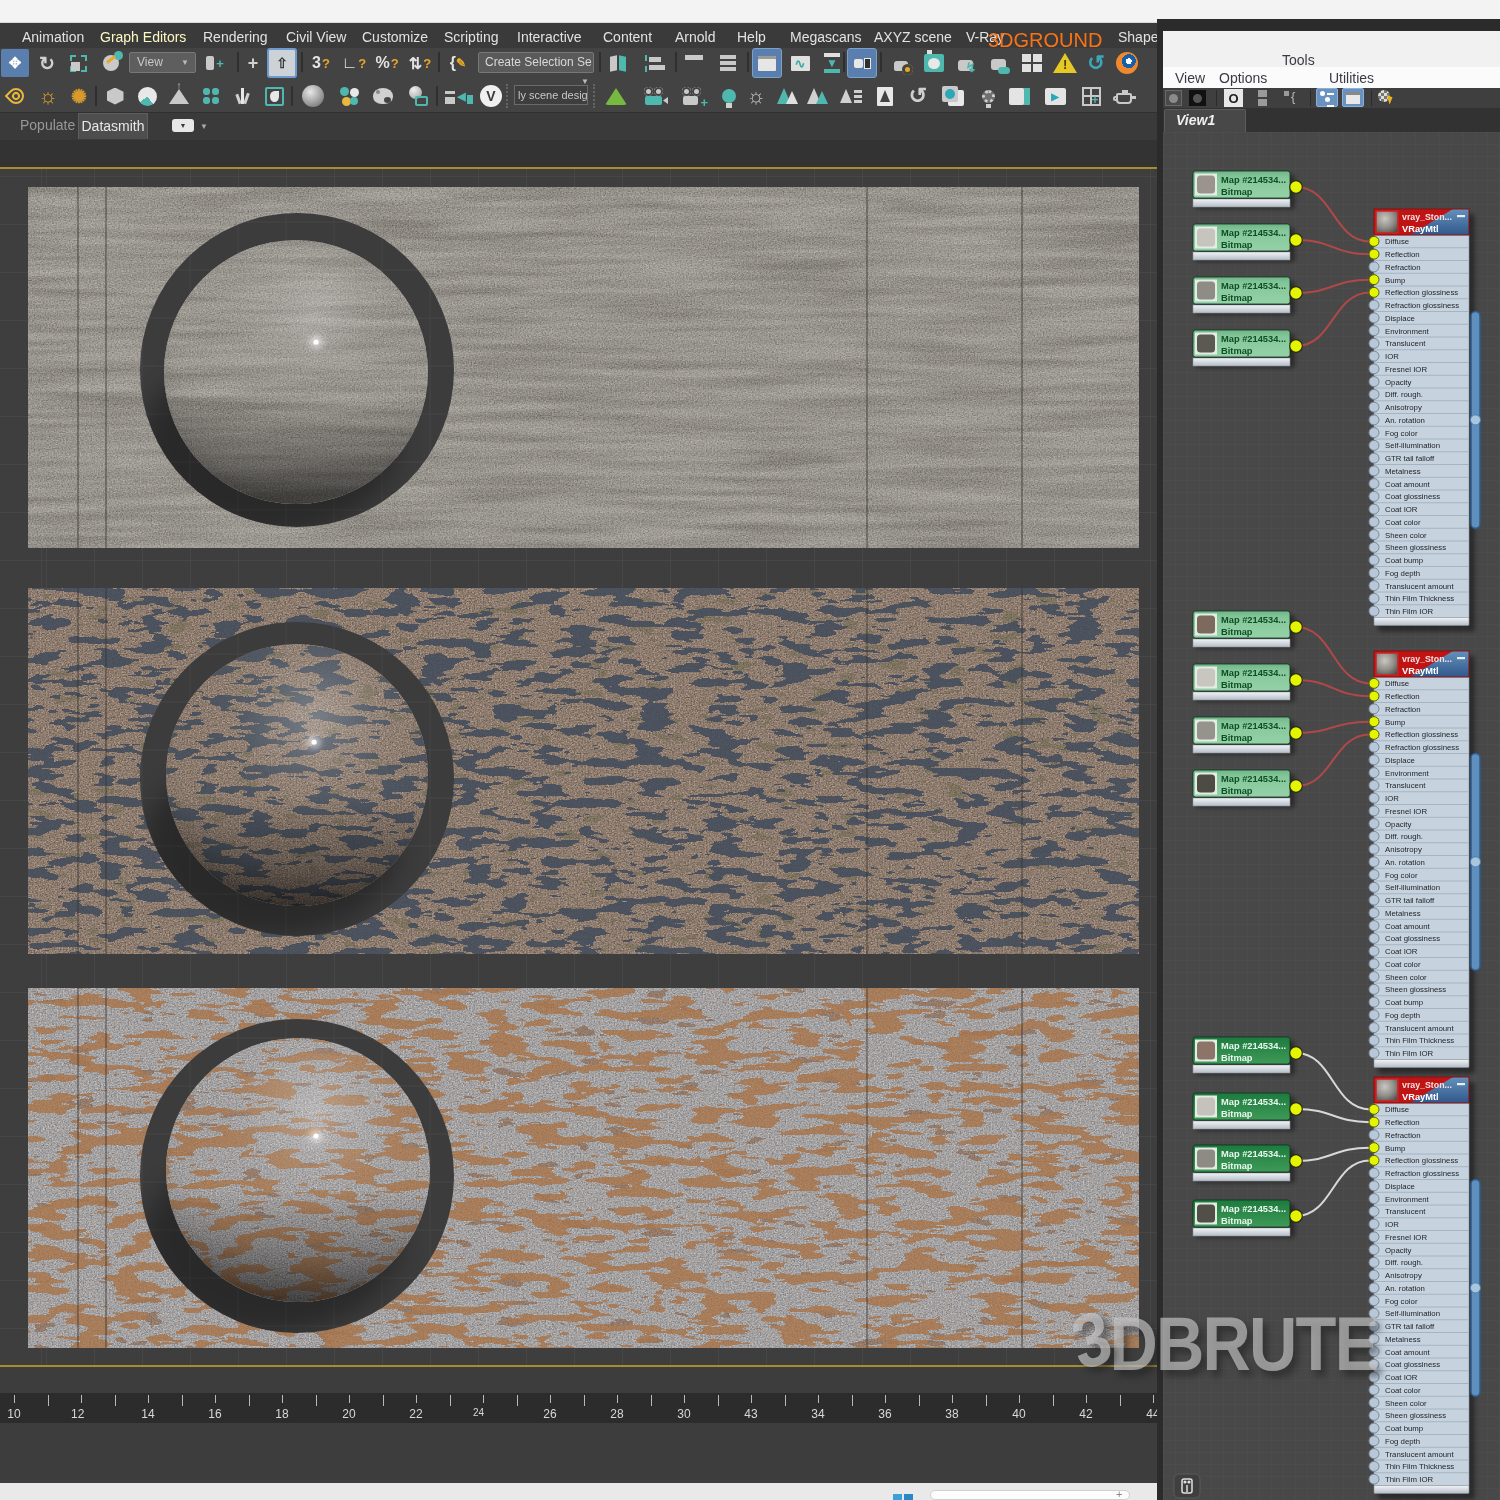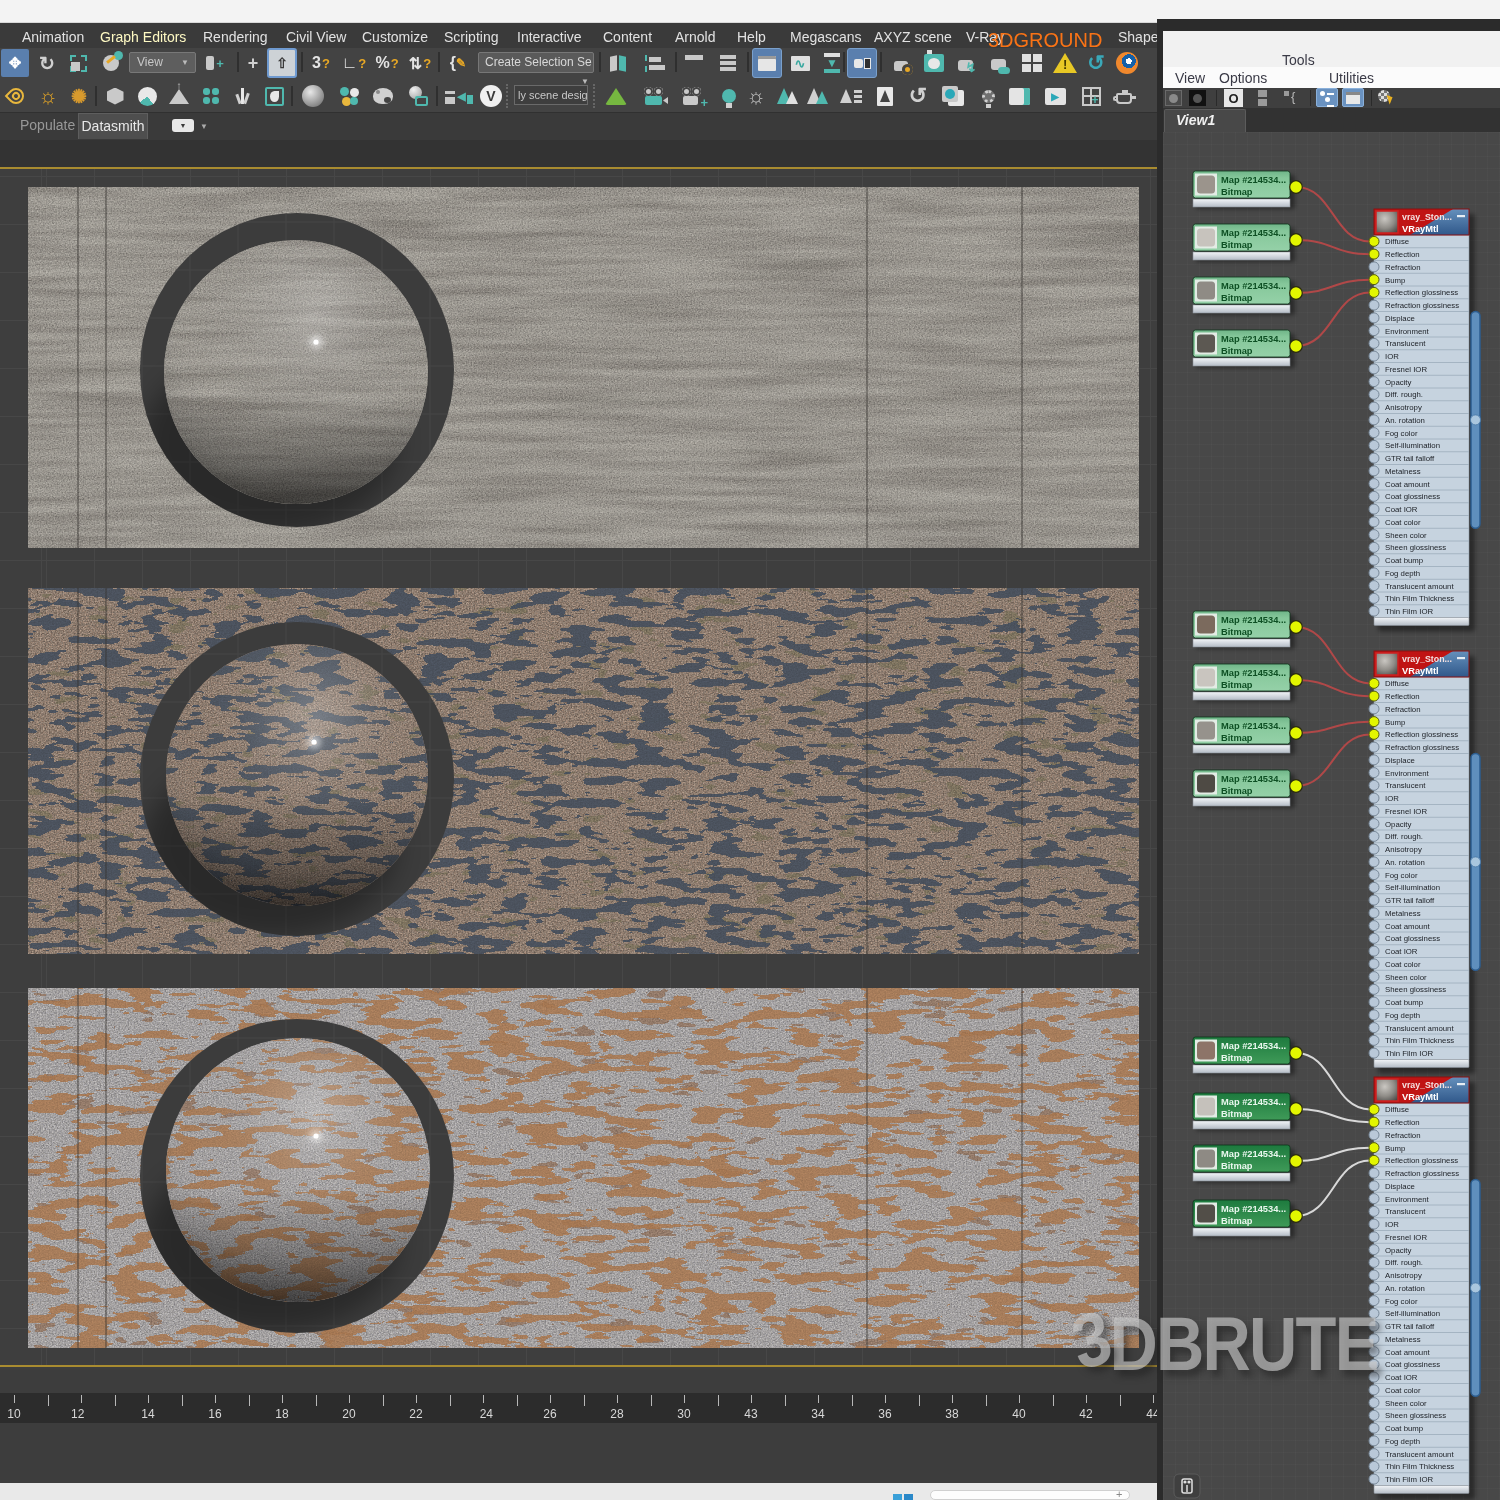--- a/index.html
+++ b/index.html
@@ -657,21 +657,21 @@
     <div class="abs" style="left:1119.5px;top:2px;width:1px;height:11px;background:#b8b8b8"></div>
     <div class="abs" style="left:1153.0px;top:2px;width:1px;height:8px;background:#b8b8b8"></div>
   </div>
 <div class="abs" style="left:4px;top:1407px;width:20px;text-align:center;color:#d8d8d8;font-size:12px">10</div>
 <div class="abs" style="left:71px;top:1407px;width:20px;color:#d8d8d8;font-size:12px">12</div>
 <div class="abs" style="left:138px;top:1407px;width:20px;text-align:center;color:#d8d8d8;font-size:12px">14</div>
 <div class="abs" style="left:205px;top:1407px;width:20px;text-align:center;color:#d8d8d8;font-size:12px">16</div>
 <div class="abs" style="left:272px;top:1407px;width:20px;text-align:center;color:#d8d8d8;font-size:12px">18</div>
 <div class="abs" style="left:339px;top:1407px;width:20px;text-align:center;color:#d8d8d8;font-size:12px">20</div>
 <div class="abs" style="left:406px;top:1407px;width:20px;text-align:center;color:#d8d8d8;font-size:12px">22</div>
-<div class="abs" style="left:473px;top:1407px;width:20px;text-align:right;color:#d8d8d8;font-size:12px">24</div>
+<div class="abs" style="left:473px;top:1407px;width:20px;text-align:left;color:#d8d8d8;font-size:10px">24</div>
 <div class="abs" style="left:540px;top:1407px;width:20px;text-align:center;color:#d8d8d8;font-size:12px">26</div>
 <div class="abs" style="left:607px;top:1407px;width:20px;text-align:center;color:#d8d8d8;font-size:12px">28</div>
 <div class="abs" style="left:674px;top:1407px;width:20px;text-align:center;color:#d8d8d8;font-size:12px">30</div>
 <div class="abs" style="left:741px;top:1407px;width:20px;text-align:center;color:#d8d8d8;font-size:12px">43</div>
 <div class="abs" style="left:808px;top:1407px;width:20px;text-align:center;color:#d8d8d8;font-size:12px">34</div>
 <div class="abs" style="left:875px;top:1407px;width:20px;text-align:center;color:#d8d8d8;font-size:12px">36</div>
 <div class="abs" style="left:942px;top:1407px;width:20px;text-align:center;color:#d8d8d8;font-size:12px">38</div>
 <div class="abs" style="left:1009px;top:1407px;width:20px;text-align:center;color:#d8d8d8;font-size:12px">40</div>
 <div class="abs" style="left:1076px;top:1407px;width:20px;text-align:center;color:#d8d8d8;font-size:12px">42</div>
 <div class="abs" style="left:1143px;top:1407px;width:20px;text-align:center;color:#d8d8d8;font-size:12px">44</div>

